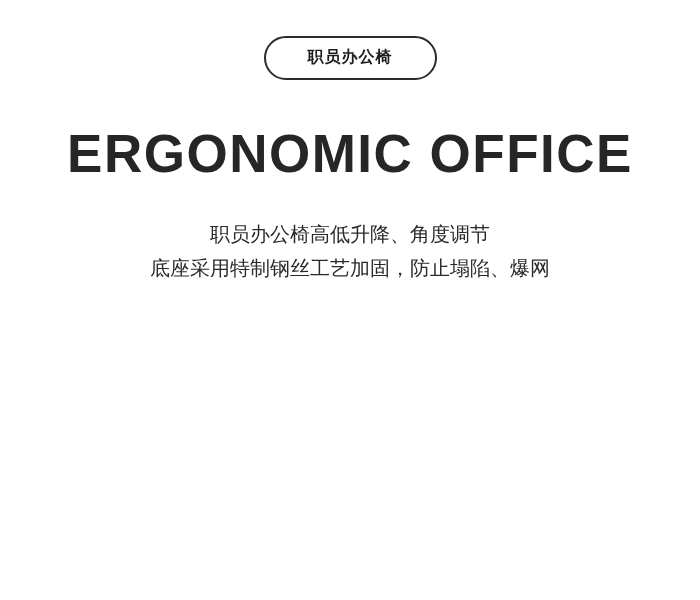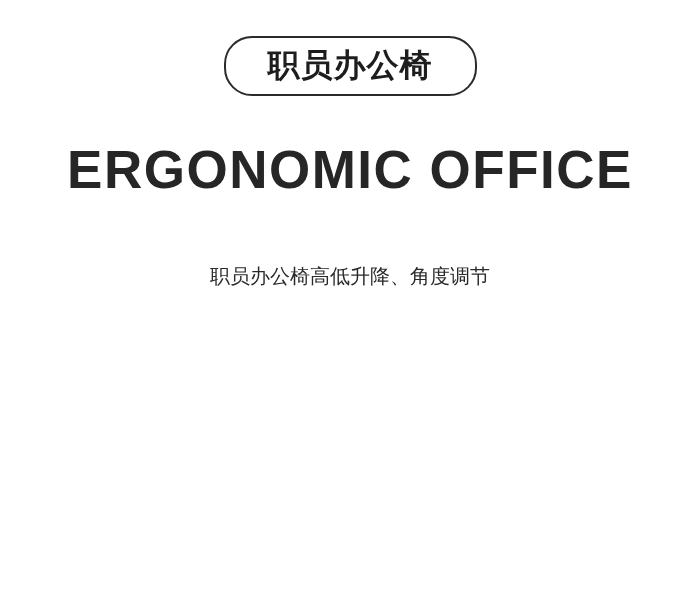--- a/index.html
+++ b/index.html
@@ -21,39 +21,39 @@
     display: flex;
     flex-direction: column;
     align-items: center;
     box-sizing: border-box;
     padding-top: 36px;
   }
   .badge {
     border: 2px solid #2b2b2b;
     border-radius: 28px;
     padding: 11px 42px 13px 42px;
-    font-size: 32px;
+    font-size: 16px;
     font-weight: bold;
     letter-spacing: 1px;
     color: #1d1d1d;
     line-height: 1;
     white-space: nowrap;
   }
   .title {
     margin-top: 42px;
     font-size: 53px;
     font-weight: bold;
     letter-spacing: 1.5px;
     color: #262626;
     text-align: center;
     line-height: 1.22;
     max-width: 640px;
   }
   .desc {
-    margin-top: 56px;
+    margin-top: 30px;
     text-align: center;
     font-size: 20px;
     line-height: 1.72;
     color: #2a2a2a;
   }
   .desc-line {
     white-space: nowrap;
   }
 </style>
 </head>
@@ -62,15 +62,16 @@
 <div class="page">
 
   <div class="badge">职员办公椅</div>
 
   <div class="title">
     <div>ERGONOMIC OFFICE</div>
   </div>
 
   <div class="desc">
     <div class="desc-line">职员办公椅高低升降、角度调节</div>
+    <div class="desc-line">底座采用特制钢丝工艺加固，防止塌陷、爆网</div>
   </div>
 
 </div>
 
 </body></html>

